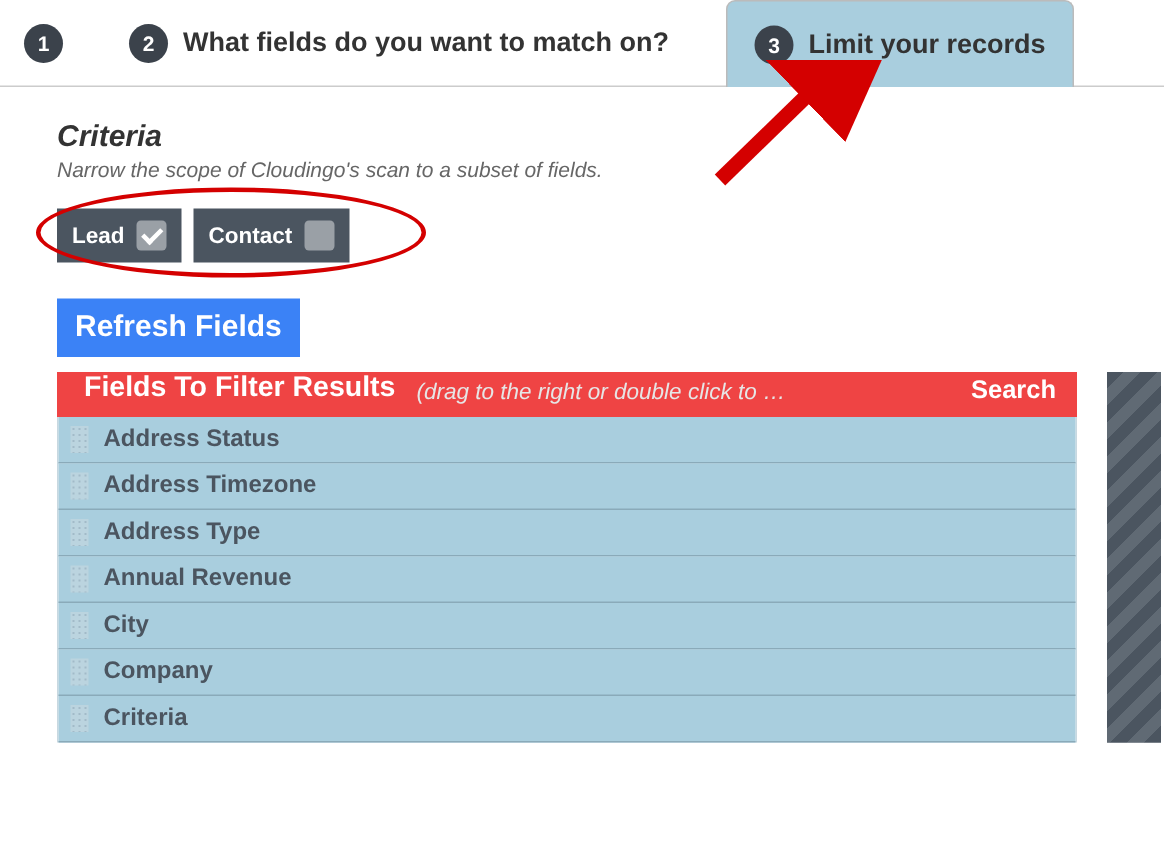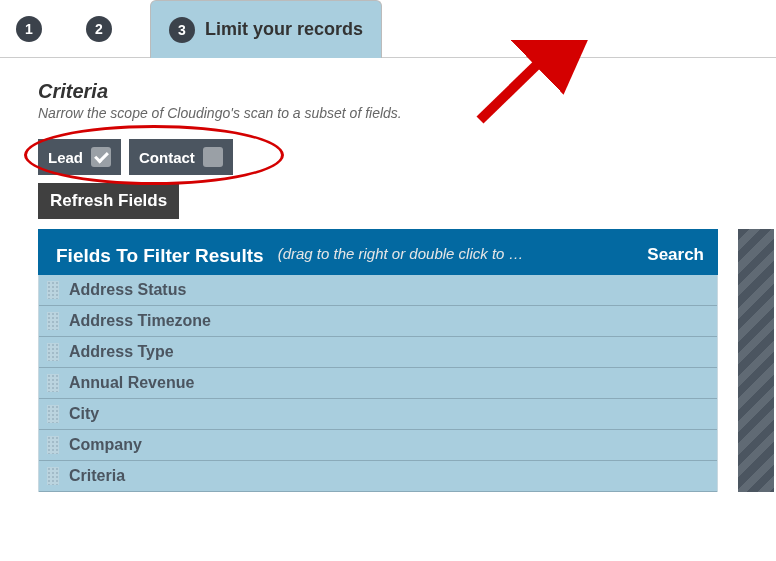--- a/index.html
+++ b/index.html
@@ -120,45 +120,45 @@
     position: absolute;
     left: -14px;
     top: -14px;
     width: 260px;
     height: 60px;
     border: 3px solid #d40000;
     border-radius: 50%;
     pointer-events: none;
   }
   .refresh-btn {
-    margin-top: 8px;
-    background: #404040;
-    color: #fff;
-    font-weight: bold;
-    font-size: 17px;
+    margin-top: 24px;
+    background: #3b82f6;
+    color: #fff;
+    font-weight: bold;
+    font-size: 20px;
     padding: 8px 12px;
     display: inline-block;
     cursor: pointer;
   }
 
   
   .panel-row {
     display: flex;
     gap: 20px;
     margin-top: 10px;
   }
   .filter-panel {
     width: 680px;
   }
   .panel-header {
-    background: #0369a1;
-    color: #fff;
-    display: flex;
-    align-items: flex-start;
-    padding: 16px 14px 8px 18px;
+    background: #ef4444;
+    color: #fff;
+    display: flex;
+    align-items: flex-end;
+    padding: 0 14px 8px 18px;
     gap: 14px;
   }
   .panel-title {
     font-size: 19px;
     font-weight: bold;
   }
   .panel-hint {
     font-size: 15px;
     font-style: italic;
     color: #e6e6e6;
@@ -207,20 +207,21 @@
 </style>
 </head>
 <body>
 
 <div class="tabs">
   <div class="tab">
     <div class="tab-num">1</div>
   </div>
   <div class="tab">
     <div class="tab-num">2</div>
+    <span>What fields do you want to match on?</span>
   </div>
   <div class="tab tab-active">
     <div class="tab-num">3</div>
     <span>Limit your records</span>
   </div>
 </div>
 
 <svg class="arrow" width="120" height="100">
   <defs>
     <marker id="ah" markerWidth="10" markerHeight="10" refX="2" refY="4" orient="auto">

